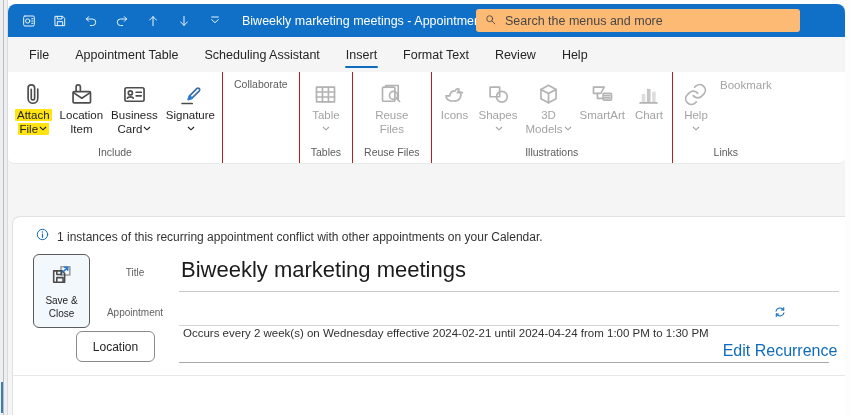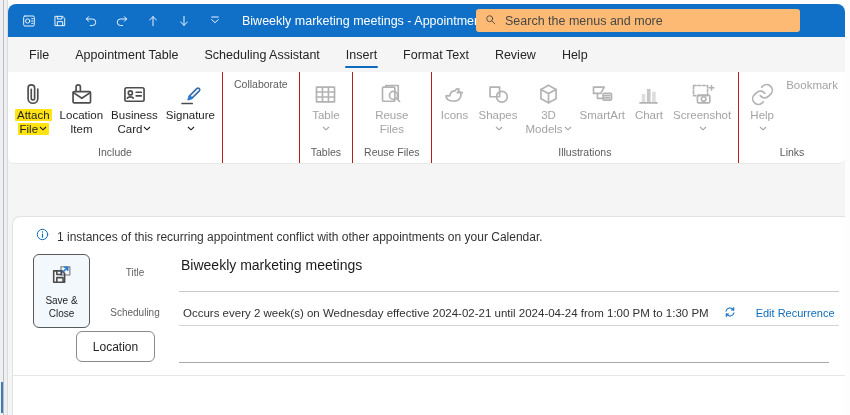--- a/index.html
+++ b/index.html
@@ -52,30 +52,30 @@
 
   .info-row { position:absolute; left:22px; top:10px; display:flex; align-items:center; gap:7px; }
   .info-row svg { width:15px; height:15px; flex:none; }
   .info-text { font-size:12px; color:#333333; }
 
   .save-close { position:absolute; left:20px; top:37px; width:57px; height:74px; border:1.5px solid #5a5a5a; border-radius:6px; background:#f3f8fd; display:flex; flex-direction:column; align-items:center; justify-content:center; gap:3px; cursor:pointer; }
   .save-close svg { width:25px; height:25px; }
   .save-close .sc-label { font-size:10px; line-height:13.5px; color:#252525; text-align:center; white-space:pre-line; }
 
   .field-label { position:absolute; left:86px; width:72px; text-align:center; font-size:10px; color:#616161; }
-  .title-value { position:absolute; left:168px; top:40px; font-size:14px; color:#1b1b1b; }
+  .title-value { position:absolute; left:168px; top:40px; font-size:22px; color:#1b1b1b; }
   .underline { position:absolute; height:1px; background:#c9c9c9; }
   .u-title { left:166px; right:6px; top:74px; }
   .u-recur { left:166px; right:6px; top:108px; background:#d4d4d4; }
   .u-loc   { left:166px; right:16px; top:145px; background:#a8a8a8; }
   .divider { position:absolute; left:0; right:0; top:158px; height:1px; background:#e7e7e7; }
 
   .recur-row { position:absolute; left:170px; top:88px; display:flex; align-items:center; gap:14px; white-space:nowrap; }
   .recur-text { font-size:11.5px; color:#323130; }
-  .edit-recur { display:flex; align-items:center; gap:19px; color:#0f6cbd; font-size:11px; cursor:pointer; }
+  .edit-recur { display:flex; align-items:center; gap:19px; color:#0f6cbd; font-size:16px; cursor:pointer;flex-direction:column; }
   .edit-recur svg { width:14px; height:14px; }
 
   .location-btn { position:absolute; left:63px; top:114px; width:79px; height:31px; border:1px solid #8a8a8a; border-radius:6px; background:#fff; display:flex; align-items:center; justify-content:center; font-size:12px; color:#252525; cursor:pointer; }
 </style>
 </head>
 <body>
 
 <div class="screen">
   <div class="left-strip">
     <div class="dark-line"></div>
@@ -307,36 +307,20 @@
       <span class="ricon">
                 <svg viewBox="0 0 24 24" fill="none" stroke="currentColor" stroke-width="1.5" stroke-linecap="round" stroke-linejoin="round">
                   <path d="M4.5 19.5h15"></path>
                   <rect x="6" y="11.5" width="3.2" height="8" fill="currentColor" opacity=".45" stroke="none"></rect>
                   <rect x="10.6" y="7" width="3.2" height="12.5" fill="currentColor" opacity=".75" stroke="none"></rect>
                   <rect x="15.2" y="9.5" width="3.2" height="10" fill="currentColor" opacity=".45" stroke="none"></rect>
                 </svg>
               </span>
       <div class="rlines">
                 <div>Chart</div>
-              </div>
-    </div>
-            <div class="rbtn disabled">
-      <span class="ricon">
-                <svg viewBox="0 0 24 24" fill="none" stroke="currentColor" stroke-width="1.5" stroke-linecap="round" stroke-linejoin="round">
-                  <rect x="4" y="4" width="12.5" height="9" stroke-dasharray="2.3 1.7"></rect>
-                  <rect x="7.5" y="12.5" width="11" height="7" rx="1.2"></rect>
-                  <circle cx="13" cy="16" r="2"></circle>
-                  <path d="M20 4v4M18 6h4"></path>
-                </svg>
-              </span>
-      <div class="rlines">
-                <div>Screenshot</div>
-                <div><span class="chev"><svg viewBox="0 0 8 5" fill="none" stroke="currentColor" stroke-width="1.1">
-                      <path d="M1 1l3 2.8L7 1"></path>
-                    </svg></span></div>
               </div>
     </div>
           </div>
     <div class="rlabel">Illustrations</div>
   </div>
         <div class="rgroup">
     <div class="rbtns">
             <div class="rbtn disabled">
       <span class="ricon">
                 <svg viewBox="0 0 24 24" fill="none" stroke="currentColor" stroke-width="1.5" stroke-linecap="round" stroke-linejoin="round">
@@ -382,21 +366,21 @@
                 <path d="m13.5 9.5 4.5-4.5M18 8V5h-3" stroke="#2b7cd3"></path>
               </svg></span>
           <span class="sc-label">Save &amp;
 Close</span>
         </div>
 
         <div class="field-label" style="top:50px;">Title</div>
         <div class="title-value">Biweekly marketing meetings</div>
         <div class="underline u-title"></div>
 
-        <div class="field-label" style="top:90px;">Scheduling</div>
+        <div class="field-label" style="top:90px;">Appointment</div>
         <div class="recur-row">
           <span class="recur-text">Occurs every 2 week(s) on Wednesday effective 2024-02-21 until 2024-04-24 from 1:00 PM to 1:30 PM</span>
           <span class="edit-recur">
             <span id="sync-icon-slot"><svg viewBox="0 0 24 24" fill="none" stroke="#0f6cbd" stroke-width="1.8" stroke-linecap="round">
                   <path d="M18.8 13.5A7 7 0 0 1 6 15.5"></path>
                   <path d="M5.2 10.5A7 7 0 0 1 18 8.5"></path>
                   <path d="M18.4 4.5v4h-4"></path>
                   <path d="M5.6 19.5v-4h4"></path>
                 </svg></span>
             <span>Edit Recurrence</span>

